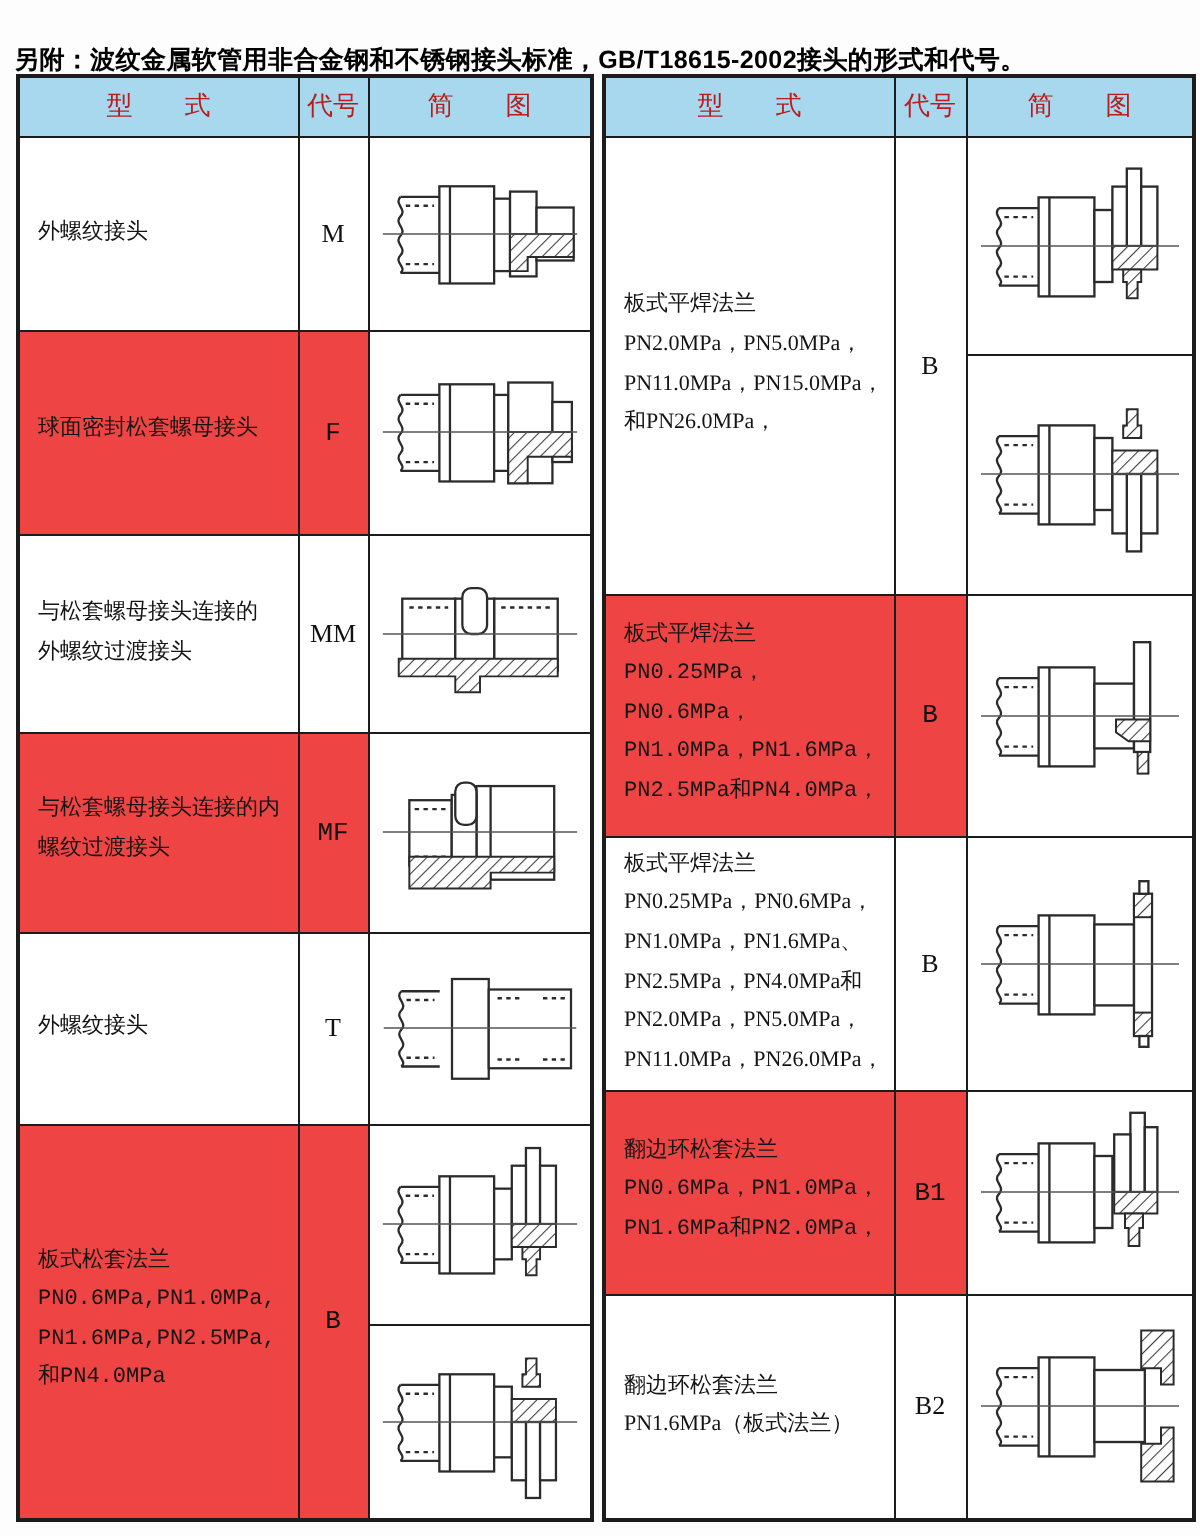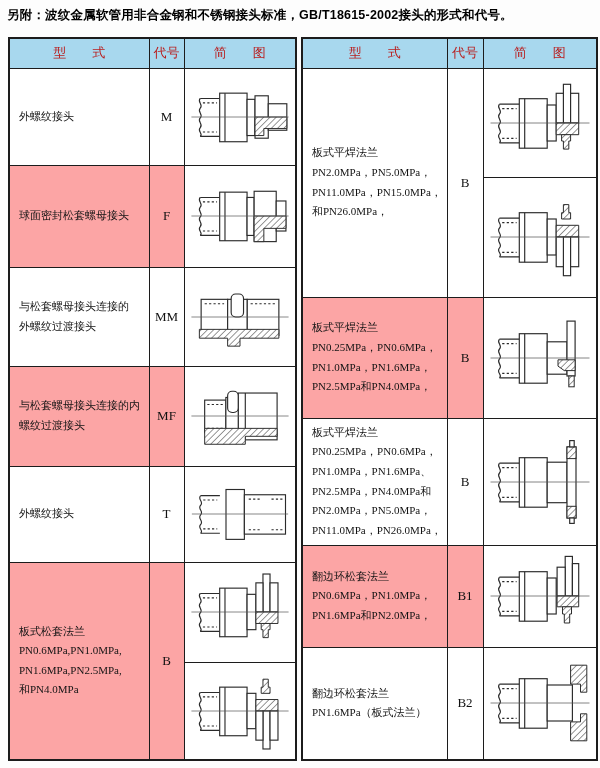--- a/index.html
+++ b/index.html
@@ -2,33 +2,33 @@
 <html><head>
 <meta charset="utf-8">
 <style>
   :root{
     --bd:#1c1c1c;
   }
   *{box-sizing:border-box;margin:0;padding:0}
   html,body{width:600px;height:768px;background:#fdfdfd;overflow:hidden;
     font-family:"Liberation Sans",sans-serif;}
   .page{width:600px;height:768px;position:relative;}
-  .title{position:absolute;left:7px;top:7px;width:590px;
+  .title{position:absolute;left:7px;top:22px;width:590px;
     font-size:12.5px;font-weight:bold;color:#000;letter-spacing:0.2px;}
   .tables{position:absolute;left:8px;top:37px;display:flex;gap:4px;}
   table{border-collapse:collapse;table-layout:fixed;border:2.2px solid var(--bd);}
   td,th{border:1.6px solid var(--bd);vertical-align:middle;overflow:hidden;}
   th.hd{background:#a8d8ee;font-size:13px;font-weight:normal;color:#b91c1c;
     text-align:center;font-family:"Liberation Serif",serif;}
   .c-type{font-size:11px;line-height:1.78;text-align:left;
     padding:2px 2px 2px 9px;white-space:pre-line;
     font-family:"Liberation Serif",serif;color:#141414;}
   .c-code{font-size:13px;text-align:center;font-family:"Liberation Serif",serif;color:#111;}
   .c-diag{background:#fff;text-align:center;vertical-align:middle;padding:0;}
-  .hl{background:#fca5a5;}
+  .hl{background:#ef4444;font-family:Liberation Mono, monospace;}
   .wh{background:#ffffff;}
   .diag{display:block;margin:2px auto;}
   .s{fill:none;stroke:#2b2b2b;stroke-width:1.3}
   .sw{fill:#ffffff;stroke:#2b2b2b;stroke-width:1.3}
   .sh{fill:url(#ht);stroke:#2b2b2b;stroke-width:1.1}
   .d{stroke-dasharray:2.5,2.5}
   .cl{fill:none;stroke:#555;stroke-width:0.8}
 </style>
 </head>
 <body>

